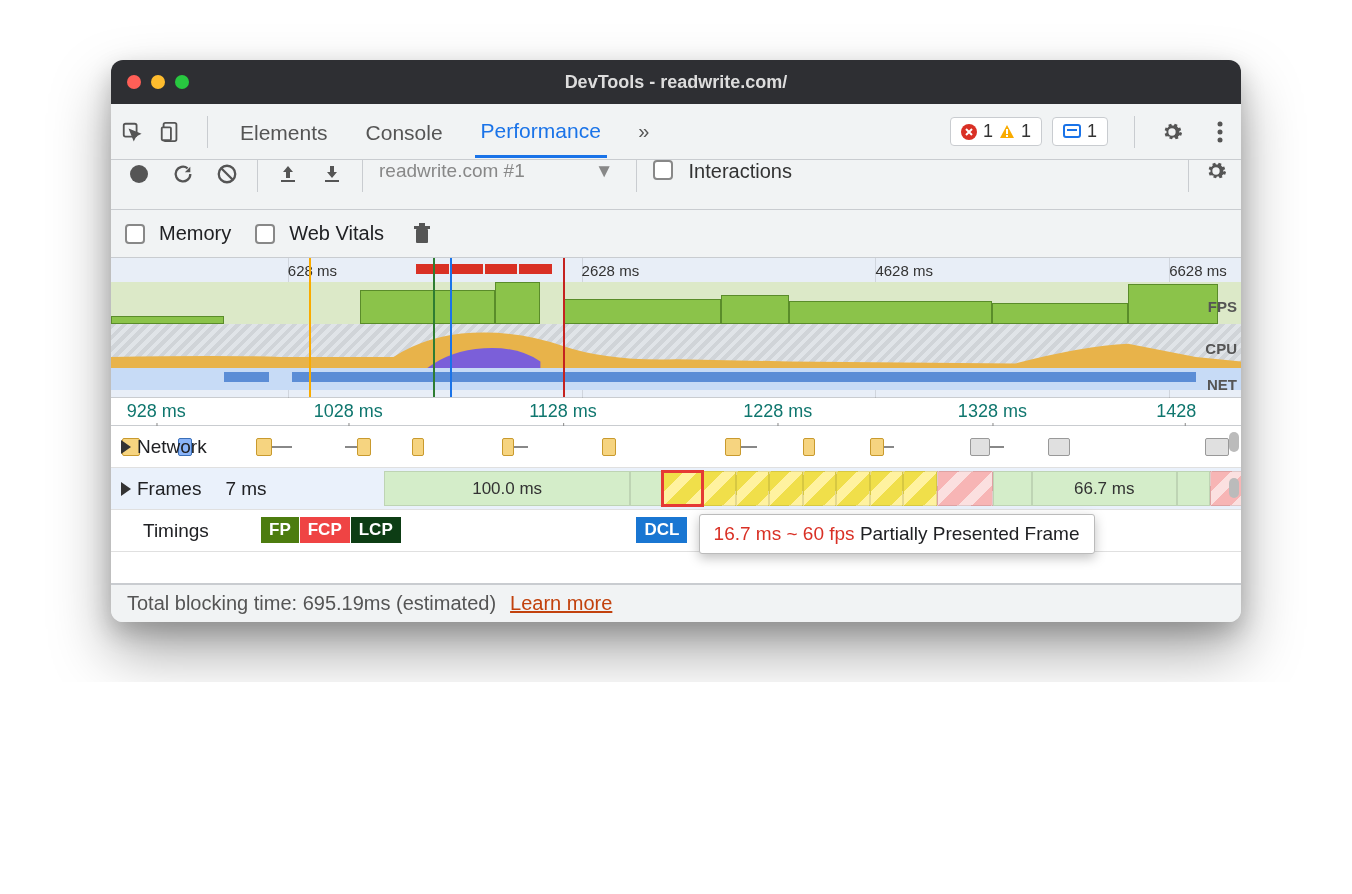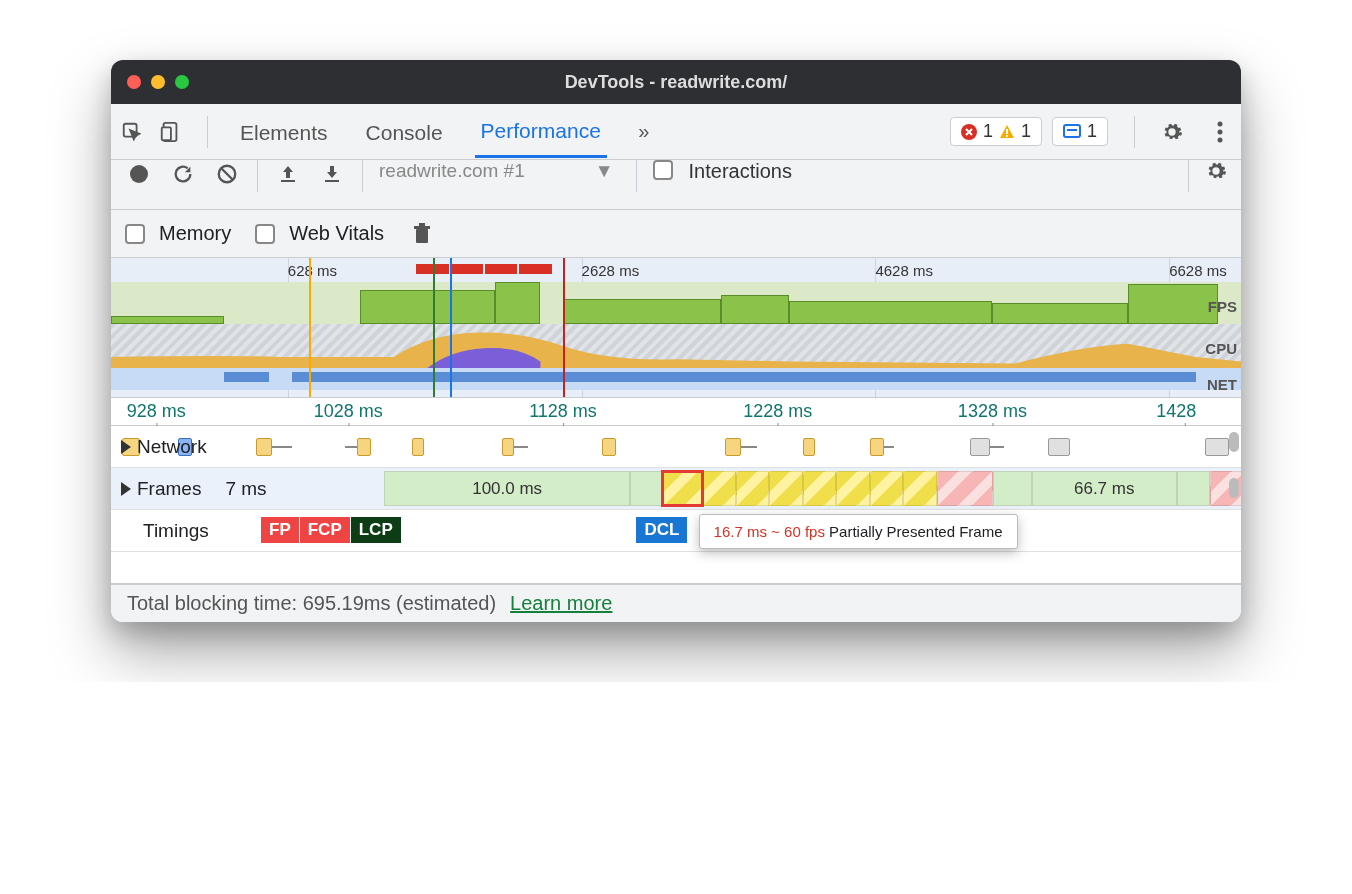--- a/index.html
+++ b/index.html
@@ -40,26 +40,26 @@
 .ruler .rt::before{content:"";position:absolute;left:50%;top:22px;width:1px;height:8px;background:#888}
 .track{height:42px;background:#fff;border-bottom:1px solid #e0e0e0;display:flex;align-items:center;position:relative;font-size:19px}
 .track .hdr{width:auto;padding-left:10px;display:flex;align-items:center;gap:6px;z-index:2}
 .tri{width:0;height:0;border-left:10px solid #333;border-top:7px solid transparent;border-bottom:7px solid transparent;display:inline-block}
 .frames-lane{position:absolute;left:0;right:14px;top:3px;bottom:3px}
 .fblk{position:absolute;top:0;bottom:0;border:1px solid rgba(0,0,0,.1);display:flex;align-items:center;justify-content:center;font-size:17px;color:#333}
 .fg-green{background:#d4edc9}
 .fg-yellow{background:repeating-linear-gradient(135deg,#f0df4a 0 14px,#fff2a0 14px 24px)}
 .fg-red{background:repeating-linear-gradient(135deg,#f7b5b5 0 14px,#fbe0e0 14px 24px)}
 .fsel{position:absolute;border:3px solid #e53935;z-index:3}
-.tip{position:absolute;background:#fff;border:1px solid #bbb;border-radius:3px;padding:8px 14px;box-shadow:0 4px 12px rgba(0,0,0,.25);font-size:15px;white-space:nowrap;z-index:5}
+.tip{position:absolute;background:#fff;border:1px solid #bbb;border-radius:3px;padding:8px 14px;box-shadow:0 4px 12px rgba(0,0,0,.25);font-size:19px;white-space:nowrap;z-index:5}
 .tip .red{color:#d93025}
 .timing-badge{display:inline-block;padding:3px 8px;color:#fff;font-size:17px;font-weight:600;margin-right:1px}
-.tb-fp{background:#ef4444}.tb-fcp{background:#ef4444}.tb-lcp{background:#0d3d14}.tb-dcl{background:#1976d2}
+.tb-fp{background:#4d7c0f}.tb-fcp{background:#ef4444}.tb-lcp{background:#0d3d14}.tb-dcl{background:#1976d2}
 .footer{height:38px;background:#f1f3f4;border-top:1px solid #c9ccd0;display:flex;align-items:center;padding:0 16px;color:#555;font-size:20px;gap:14px}
-.footer a{color:#15803d;text-decoration:underline}
+.footer a{color:#c2410c;text-decoration:underline}
 .scrollthumb{position:absolute;right:2px;width:10px;height:20px;background:#bbb;border-radius:5px}
 svg{display:block}
 .net-lane{position:absolute;left:0;right:14px;top:6px;bottom:6px}
 .net-lane .ni{position:absolute;top:0;bottom:0}
 .ni .pill{position:absolute;top:6px;height:18px;background:#f6d480;border:1px solid #c99a2e;border-radius:2px}
 .ni .whisk{position:absolute;top:14px;height:2px;background:#888}
 .interactions-bar{position:absolute;left:148px;right:14px;top:-6px;height:6px;background:#7b5fd9}
 </style>
 </head>
 <body>

